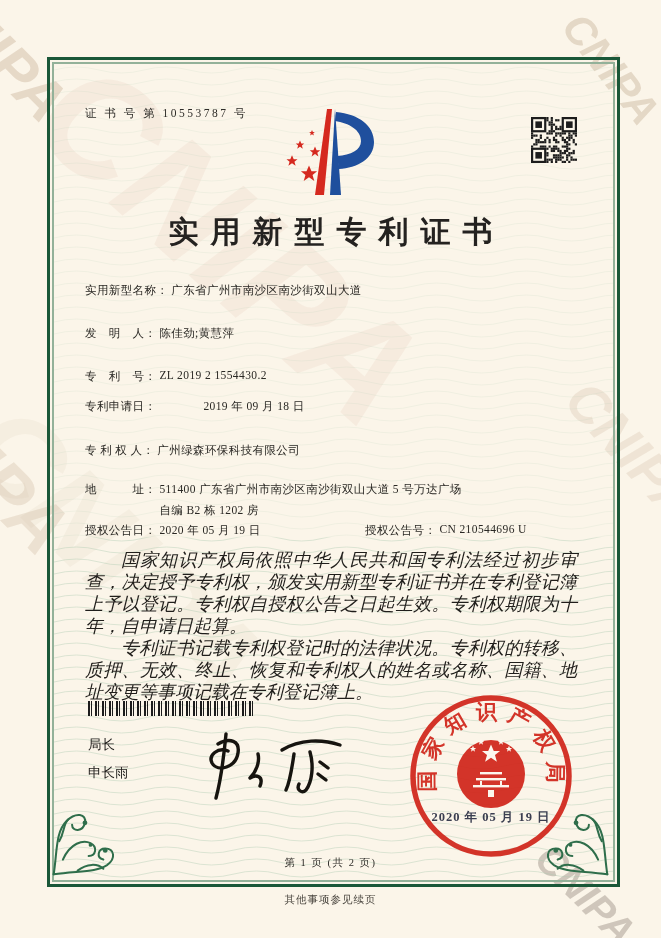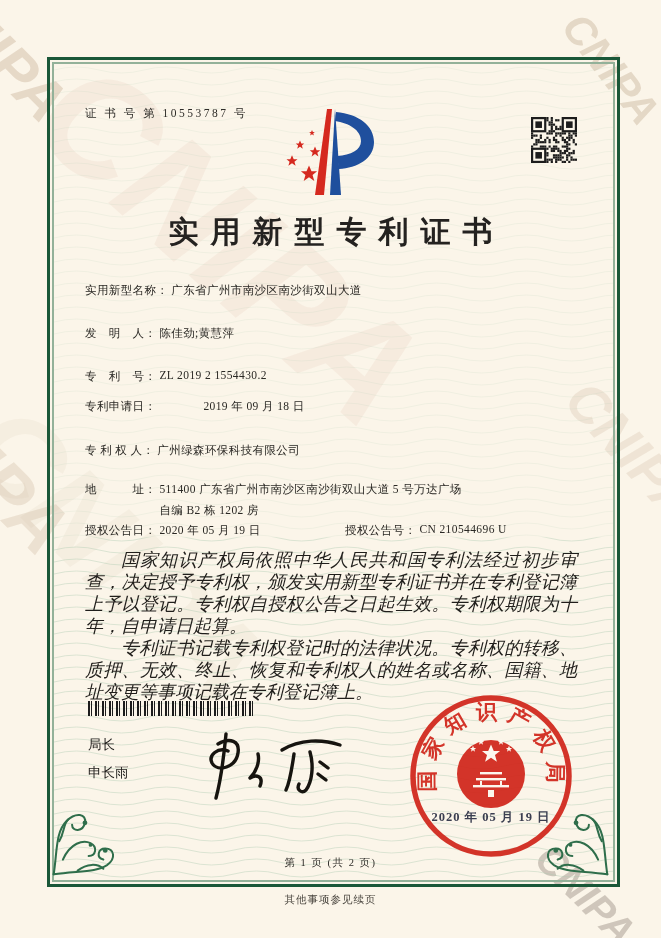--- a/index.html
+++ b/index.html
@@ -29,21 +29,21 @@
   .qr{position:absolute;left:531px;top:117px;width:46px;height:46px;z-index:2;}
   .title{position:absolute;left:0;top:212px;width:100%;text-align:center;font-size:30px;
          font-weight:700;letter-spacing:12px;text-indent:12px;color:#242220;z-index:2;}
   
   .frow{position:absolute;left:85px;width:492px;font-size:11.5px;letter-spacing:0.4px;
         color:#2a2824;z-index:2;display:flex;}
   .flabel{flex:none;white-space:nowrap;}
   .fvalue{margin-left:3px;}
   .r-name{top:283px;}  .r-inv{top:326px;}  .r-pno{top:369px;}  .r-app{top:399px;gap:44px;}
   .r-own{top:443px;}   .r-addr{top:479px;line-height:21px;}  .r-grant{top:523px;text-align:center;}
-  .grant2{position:absolute;left:260px;top:0;display:flex;}
+  .grant2{position:absolute;left:280px;top:0;display:flex;}
   
   .bodytext{position:absolute;left:85px;top:549px;width:492px;font-size:18px;line-height:22px;
             text-align:justify;font-style:italic;color:#201e1b;z-index:2;}
   .bodytext p{margin:0;text-indent:2em;}
   
   .barcode{position:absolute;left:88px;top:701px;width:168px;height:15px;z-index:2;
            background:repeating-linear-gradient(90deg,#1c1c1c 0 2px,transparent 2px 3px,
            #1c1c1c 3px 4px,transparent 4px 7px,#1c1c1c 7px 9px,transparent 9px 10px,
            #1c1c1c 10px 11px,transparent 11px 14px);}
   .director{position:absolute;left:88px;top:731px;font-family:"Liberation Sans","DejaVu Sans",sans-serif;

